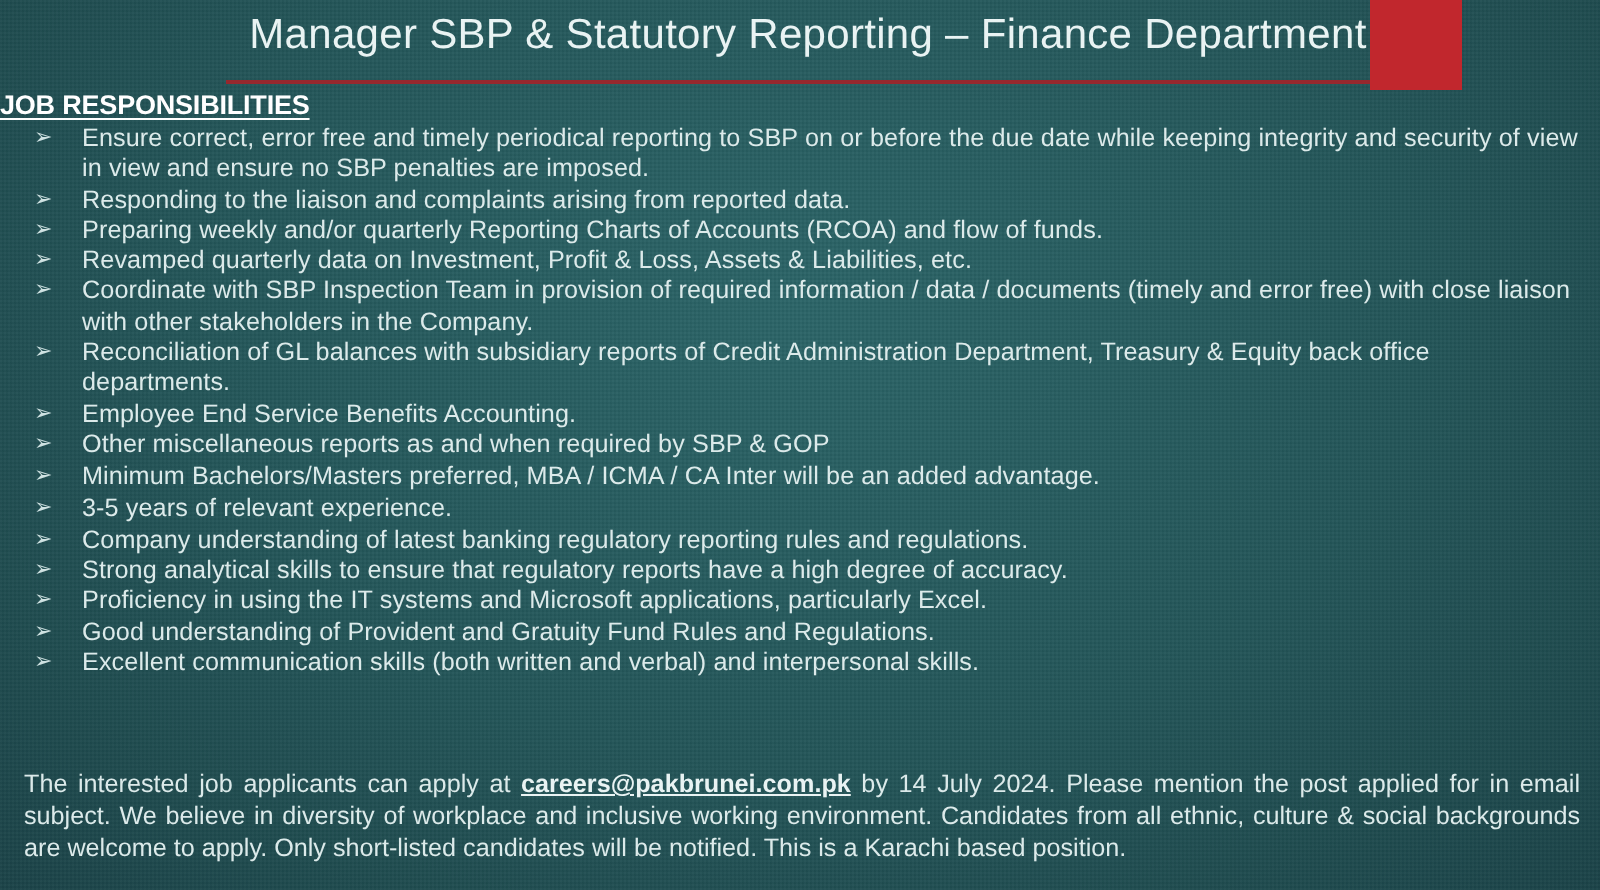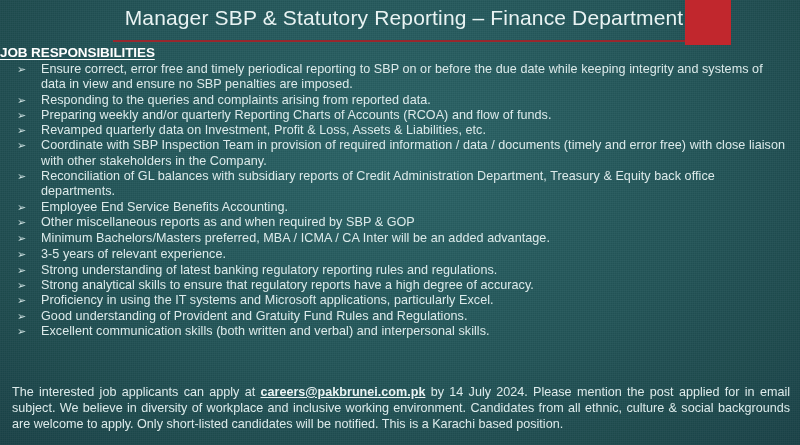--- a/index.html
+++ b/index.html
@@ -138,25 +138,25 @@
 
   <div class="title">Manager SBP &amp; Statutory Reporting – Finance Department</div>
   <div class="title-rule"></div>
 
   <div class="body">
 
     <div class="section-head">JOB RESPONSIBILITIES</div>
     <ul class="bullets">
       <li>
           <span class="arrow">➢</span>
-          <span class="txt">Ensure correct, error free and timely periodical reporting to SBP on or before the due date while keeping integrity and systems of data in view and ensure no SBP penalties are imposed.</span>
-        </li>
-      <li>
-          <span class="arrow">➢</span>
-          <span class="txt">Responding to the queries and complaints  arising from reported data.</span>
+          <span class="txt">Ensure correct, error free and timely periodical reporting to SBP on or before the due date while keeping integrity and security of view in view and ensure no SBP penalties are imposed.</span>
+        </li>
+      <li>
+          <span class="arrow">➢</span>
+          <span class="txt">Responding to the liaison and complaints  arising from reported data.</span>
         </li>
       <li>
           <span class="arrow">➢</span>
           <span class="txt">Preparing weekly and/or quarterly Reporting Charts of Accounts (RCOA) and flow of funds.</span>
         </li>
       <li>
           <span class="arrow">➢</span>
           <span class="txt">Revamped quarterly data on Investment, Profit &amp; Loss,  Assets &amp; Liabilities,  etc.</span>
         </li>
       <li>
@@ -184,21 +184,21 @@
         </li>
       <li>
           <span class="arrow">➢</span>
           <span class="txt">3-5 years of relevant experience.</span>
         </li>
     </ul>
 
     <ul class="bullets">
       <li>
           <span class="arrow">➢</span>
-          <span class="txt">Strong understanding of latest banking regulatory reporting rules and regulations.</span>
+          <span class="txt">Company understanding of latest banking regulatory reporting rules and regulations.</span>
         </li>
       <li>
           <span class="arrow">➢</span>
           <span class="txt">Strong analytical skills  to ensure that regulatory reports have a high degree of accuracy.</span>
         </li>
       <li>
           <span class="arrow">➢</span>
           <span class="txt">Proficiency  in using the IT systems and Microsoft  applications,  particularly Excel.</span>
         </li>
       <li>

